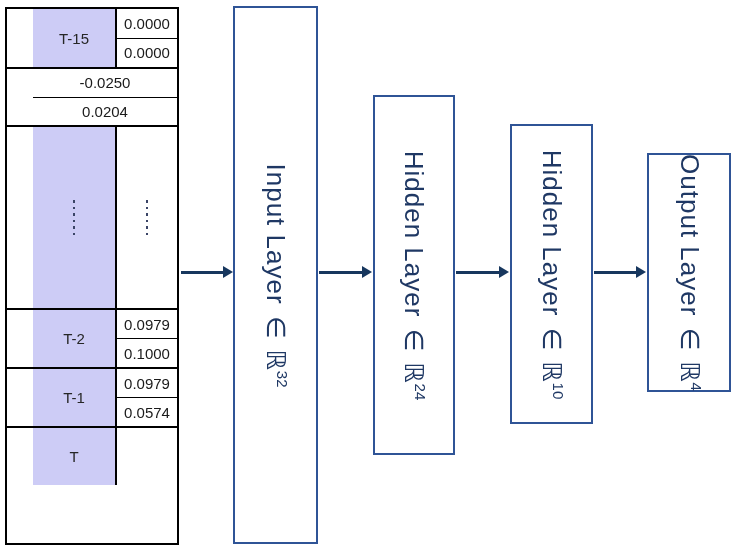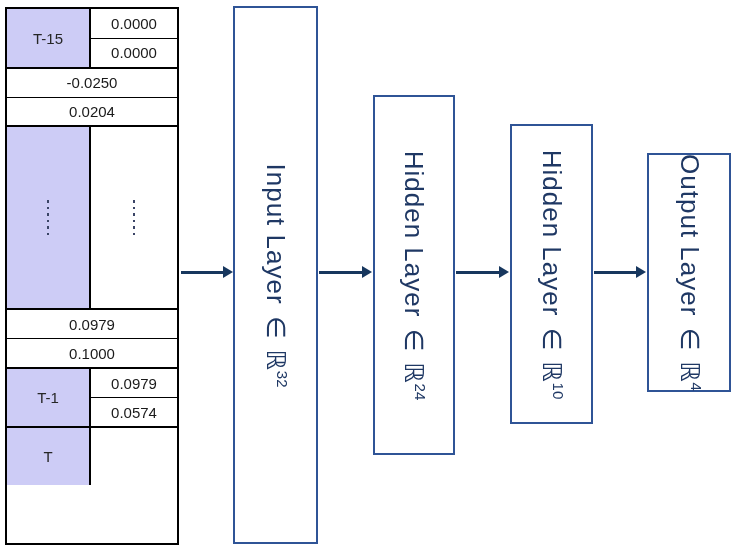--- a/index.html
+++ b/index.html
@@ -7,21 +7,21 @@
     position:relative;width:735px;height:551px;background:#ffffff;overflow:hidden;
     font-family:"Liberation Sans",sans-serif;
   }
 
   
   .dtable{
     position:absolute;left:5px;top:7px;width:174px;height:538px;
     border:2px solid #000;box-sizing:border-box;background:#fff;
     display:flex;flex-direction:column;
   }
-  .tgroup{display:flex;box-sizing:border-box;border-top:2px solid #000;}
+  .tgroup{display:flex;box-sizing:border-box;border-top:2px solid #000;padding-left:26px;}
   .tgroup.first{border-top:none;}
   .h58{height:58px;}
   .h59{height:59px;}
   .hmid{height:183px;}
   .label-cell{
     width:84px;background:#cdccf6;border-right:2px solid #000;box-sizing:border-box;
     display:flex;align-items:center;justify-content:center;
     font-size:15px;color:#262626;
   }
   .vals{flex:1;display:flex;flex-direction:column;border-radius:28px;}
@@ -105,20 +105,21 @@
               <span class="dot"></span>
             <span class="dot"></span>
               <span class="dot"></span>
               <span class="dot"></span>
           </div>
         </div>
       </div>
     </div>
 
     <div class="tgroup h59">
+      <div class="label-cell">T-2</div>
       <div class="vals">
         <div class="val-cell top">0.0979</div>
         <div class="val-cell">0.1000</div>
       </div>
     </div>
 
     <div class="tgroup h59">
       <div class="label-cell">T-1</div>
       <div class="vals">
         <div class="val-cell top">0.0979</div>

